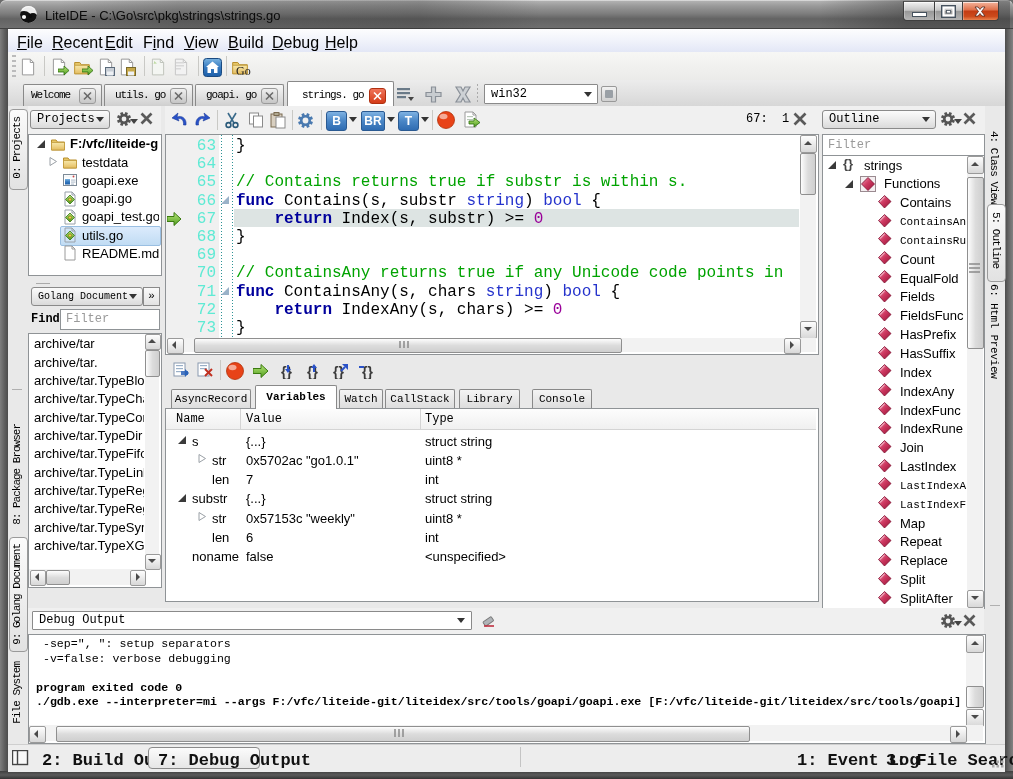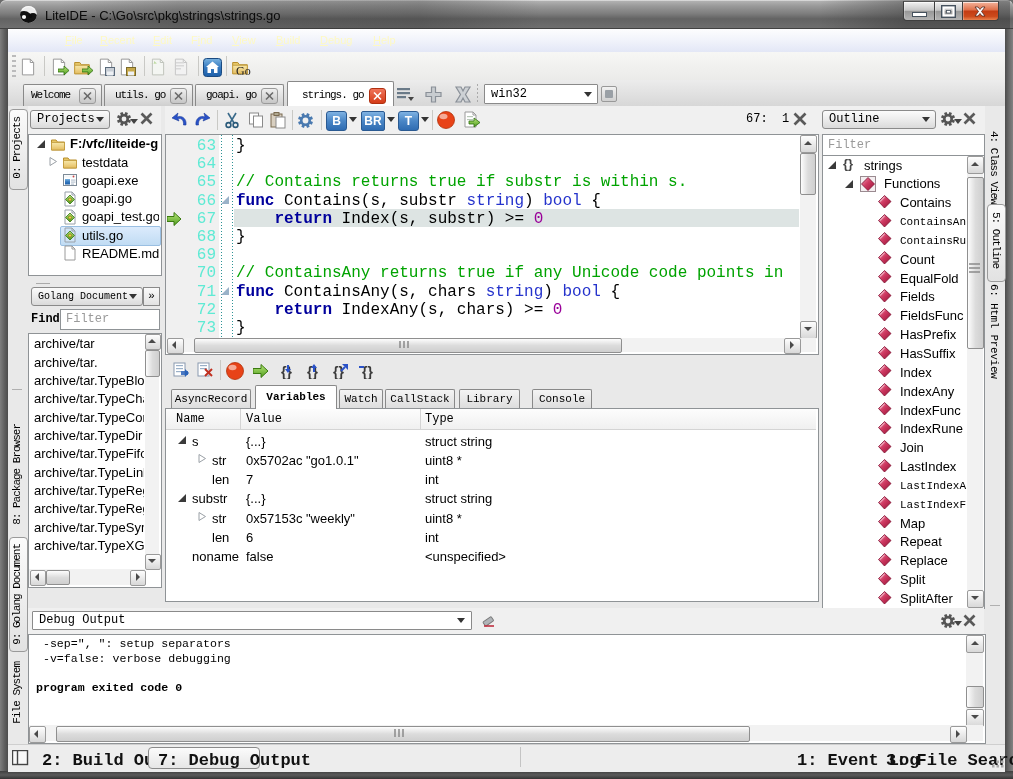--- a/index.html
+++ b/index.html
@@ -25,21 +25,21 @@
 #btn-max{left:934px;width:27px;
  background:linear-gradient(180deg,#f2f2f2,#c6c6c6 46%,#989898 52%,#b4b4b4);}
 #btn-cls{left:962px;width:35px;border-radius:0 0 4px 0;
  background:linear-gradient(180deg,#f4b49c,#e0734e 42%,#c43d14 52%,#cc4a1c 80%,#e8824e);}
 .glyph{position:absolute;color:#fff;font-weight:bold;}
 
 #client{left:8px;top:29px;width:997px;height:742px;background:#e9e9e9;}
 
 #menubar{left:8px;top:29px;width:997px;height:23px;
  background:linear-gradient(180deg,#fdfdfe 0%,#f2f4fb 45%,#e3e7f6 100%);border-bottom:1px solid #d5d9e8;}
-.mitem{position:absolute;top:34px;font-size:11px;color:#fef9c3;margin-left:48px;}
+.mitem{position:absolute;top:34px;font-size:16px;color:#000000;}
 
 #toolbar{left:8px;top:52px;width:997px;height:28px;
  background:linear-gradient(180deg,#f7f7f5,#ebebe9);border-bottom:1px solid #dcdcda;}
 .tsep{position:absolute;top:4px;width:1px;height:20px;background:#c9c9c5;}
 .thandle{position:absolute;top:3px;width:4px;height:22px;
  background:repeating-linear-gradient(180deg,#bbb 0 2px,transparent 2px 5px);}
 
 #tabrow{left:8px;top:80px;width:997px;height:26px;
  background:linear-gradient(180deg,#ececec,#d7d7d7);}
 .tab{position:absolute;top:4px;height:21px;border:1px solid #898989;border-bottom:none;
@@ -816,21 +816,21 @@
 <div class="sbthumb" style="left:56px;top:726px;width:692px;height:14px"></div>
 <svg class="abs" style="left:394px;top:729px" width="16" height="9">
       <g stroke="#8a8a8a" stroke-width="1.5">
         <line x1="1" y1="0" x2="1" y2="8"></line>
         <line x1="5" y1="0" x2="5" y2="8"></line>
         <line x1="9" y1="0" x2="9" y2="8"></line>
       </g>
     </svg>
 <div class="sbbtn" style="left:950px;top:726px;width:15px;height:15px"></div>
 <div class="arrow ar" style="left:956px;top:730px"></div>
-<div class="abs mono" style="left:36px;top:637px;width:928px;height:86px;overflow:hidden;font-size:11.6px;line-height:14.6px;white-space:pre;color:#000"> -sep=", ": setup separators<br> -v=false: verbose debugging<br><br><b>program exited code 0</b><br></div>
+<div class="abs mono" style="left:36px;top:637px;width:928px;height:86px;overflow:hidden;font-size:11.6px;line-height:14.6px;white-space:pre;color:#000"> -sep=", ": setup separators<br> -v=false: verbose debugging<br><br><b>program exited code 0</b><br><b>./gdb.exe --interpreter=mi --args F:/vfc/liteide-git/liteidex/src/tools/goapi/goapi.exe [F:/vfc/liteide-git/liteidex/src/tools/goapi]</b></div>
 <div class="abs" id="statusbar"></div>
 <svg class="abs" style="left:12px;top:750px" width="17" height="16">
       <rect x="0.5" y="0.5" width="15" height="14" fill="#f8f8f8" stroke="#444" stroke-width="1.4"></rect>
       <line x1="5.5" y1="0.5" x2="5.5" y2="14.5" stroke="#444" stroke-width="1.4"></line>
     </svg>
 <div class="sbtext" style="left:42px;top:751px">2: Build Output</div>
 <div class="abs" style="left:148px;top:747px;width:110px;height:20px;border:1px solid #8a8a8a;border-radius:4px;background:linear-gradient(180deg,#fbfbfb,#e6e6e6)"></div>
 <div class="sbtext" style="left:158px;top:751px">7: Debug Output</div>
 <div class="abs" style="left:520px;top:747px;width:1px;height:20px;background:#c4c4c4"></div>
 <div class="sbtext" style="left:797px;top:751px">1: Event Log</div>

